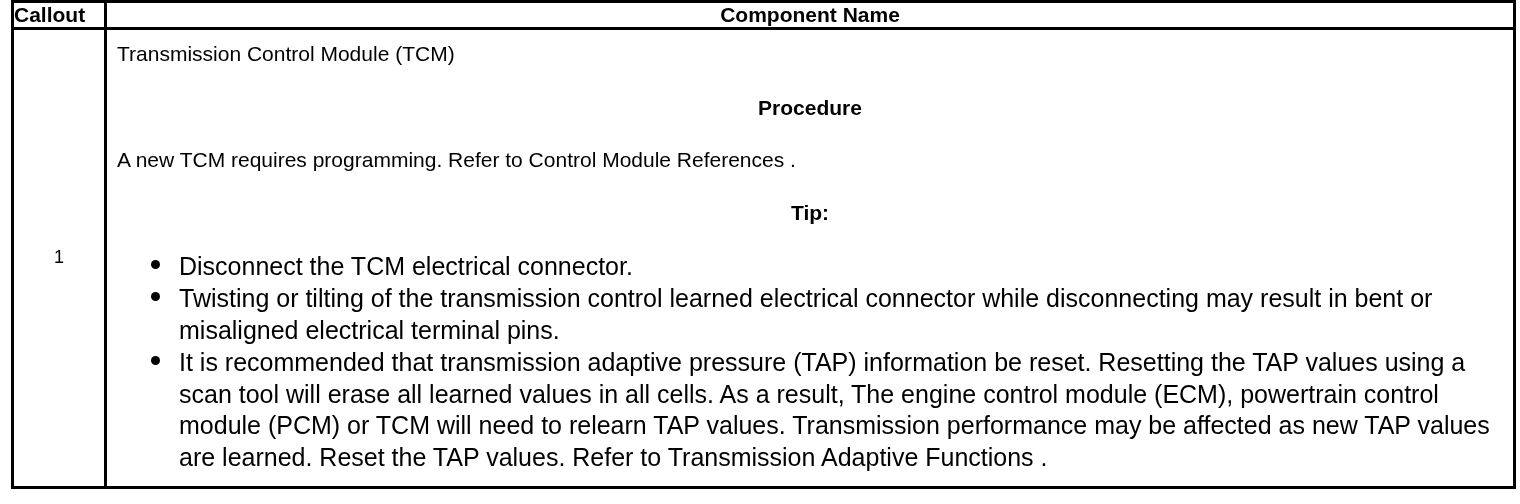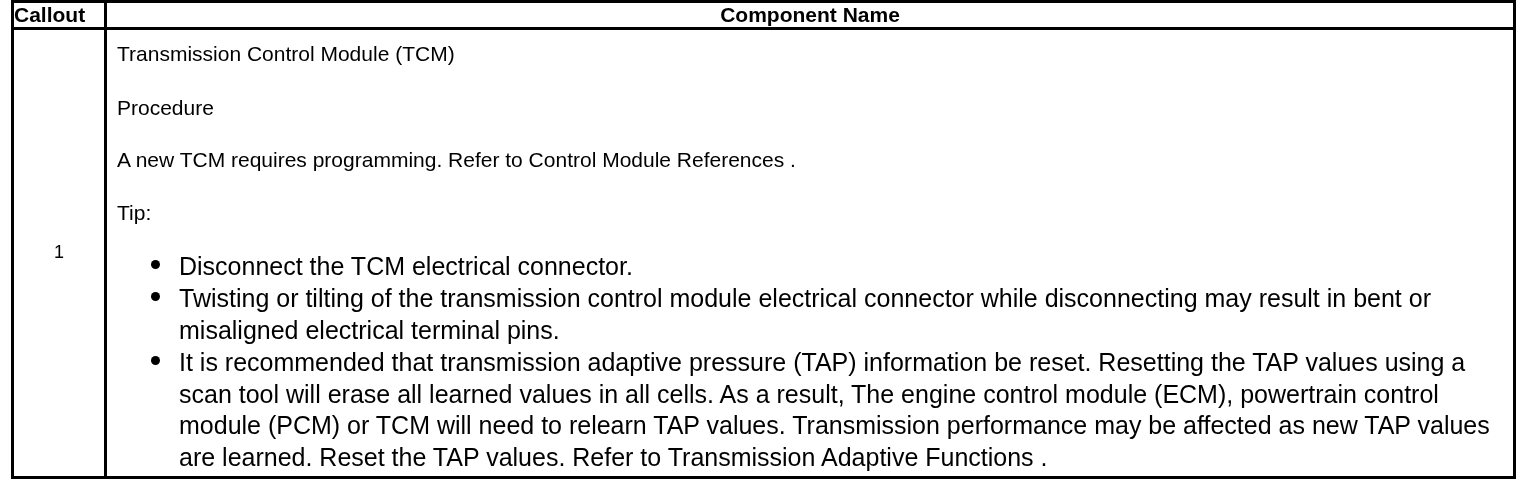--- a/index.html
+++ b/index.html
@@ -63,38 +63,39 @@
     font-size: 18px;
     font-weight: normal;
   }
 
   td.cell-component {
     vertical-align: top;
     padding: 0;
   }
 
   .component-body {
-    padding: 12px 10px 2px 10px;
+    padding: 12px 10px 12px 10px;
   }
 
   .line-plain {
     font-size: 21px;
     line-height: 1.16;
     margin: 0 0 0 0;
     padding: 0;
     white-space: nowrap;
   }
 
   .line-heading {
     font-size: 21px;
-    font-weight: normal;
+    font-weight: bold;
     line-height: 1.16;
     margin: 0;
     padding: 0;
     white-space: nowrap;
+    text-align: center;
   }
 
   .spacer-lg { height: 30px; }
   .spacer-md { height: 28px; }
   .spacer-sm { height: 26px; }
 
   ul.tip-list {
     list-style: none;
     margin: 0;
     padding: 0 0 0 30px;
@@ -155,21 +156,21 @@
 
             <div class="spacer-sm"></div>
 
             <ul class="tip-list">
               <li>
                 <span class="bullet-dot"></span>
                 <span class="li-text">Disconnect the TCM electrical connector.</span>
               </li>
               <li>
                 <span class="bullet-dot"></span>
-                <span class="li-text">Twisting or tilting of the transmission control module electrical connector while disconnecting may result in bent or misaligned electrical terminal pins.</span>
+                <span class="li-text">Twisting or tilting of the transmission control learned electrical connector while disconnecting may result in bent or misaligned electrical terminal pins.</span>
               </li>
               <li>
                 <span class="bullet-dot"></span>
                 <span class="li-text">It is recommended that transmission adaptive pressure (TAP) information be reset. Resetting the TAP values using a scan tool will erase all learned values in all cells. As a result, The engine control module (ECM), powertrain control module (PCM) or TCM will need to relearn TAP values. Transmission performance may be affected as new TAP values are learned. Reset the TAP values. Refer to Transmission Adaptive Functions .</span>
               </li>
             </ul>
 
           </div>
         </td>
       </tr>

